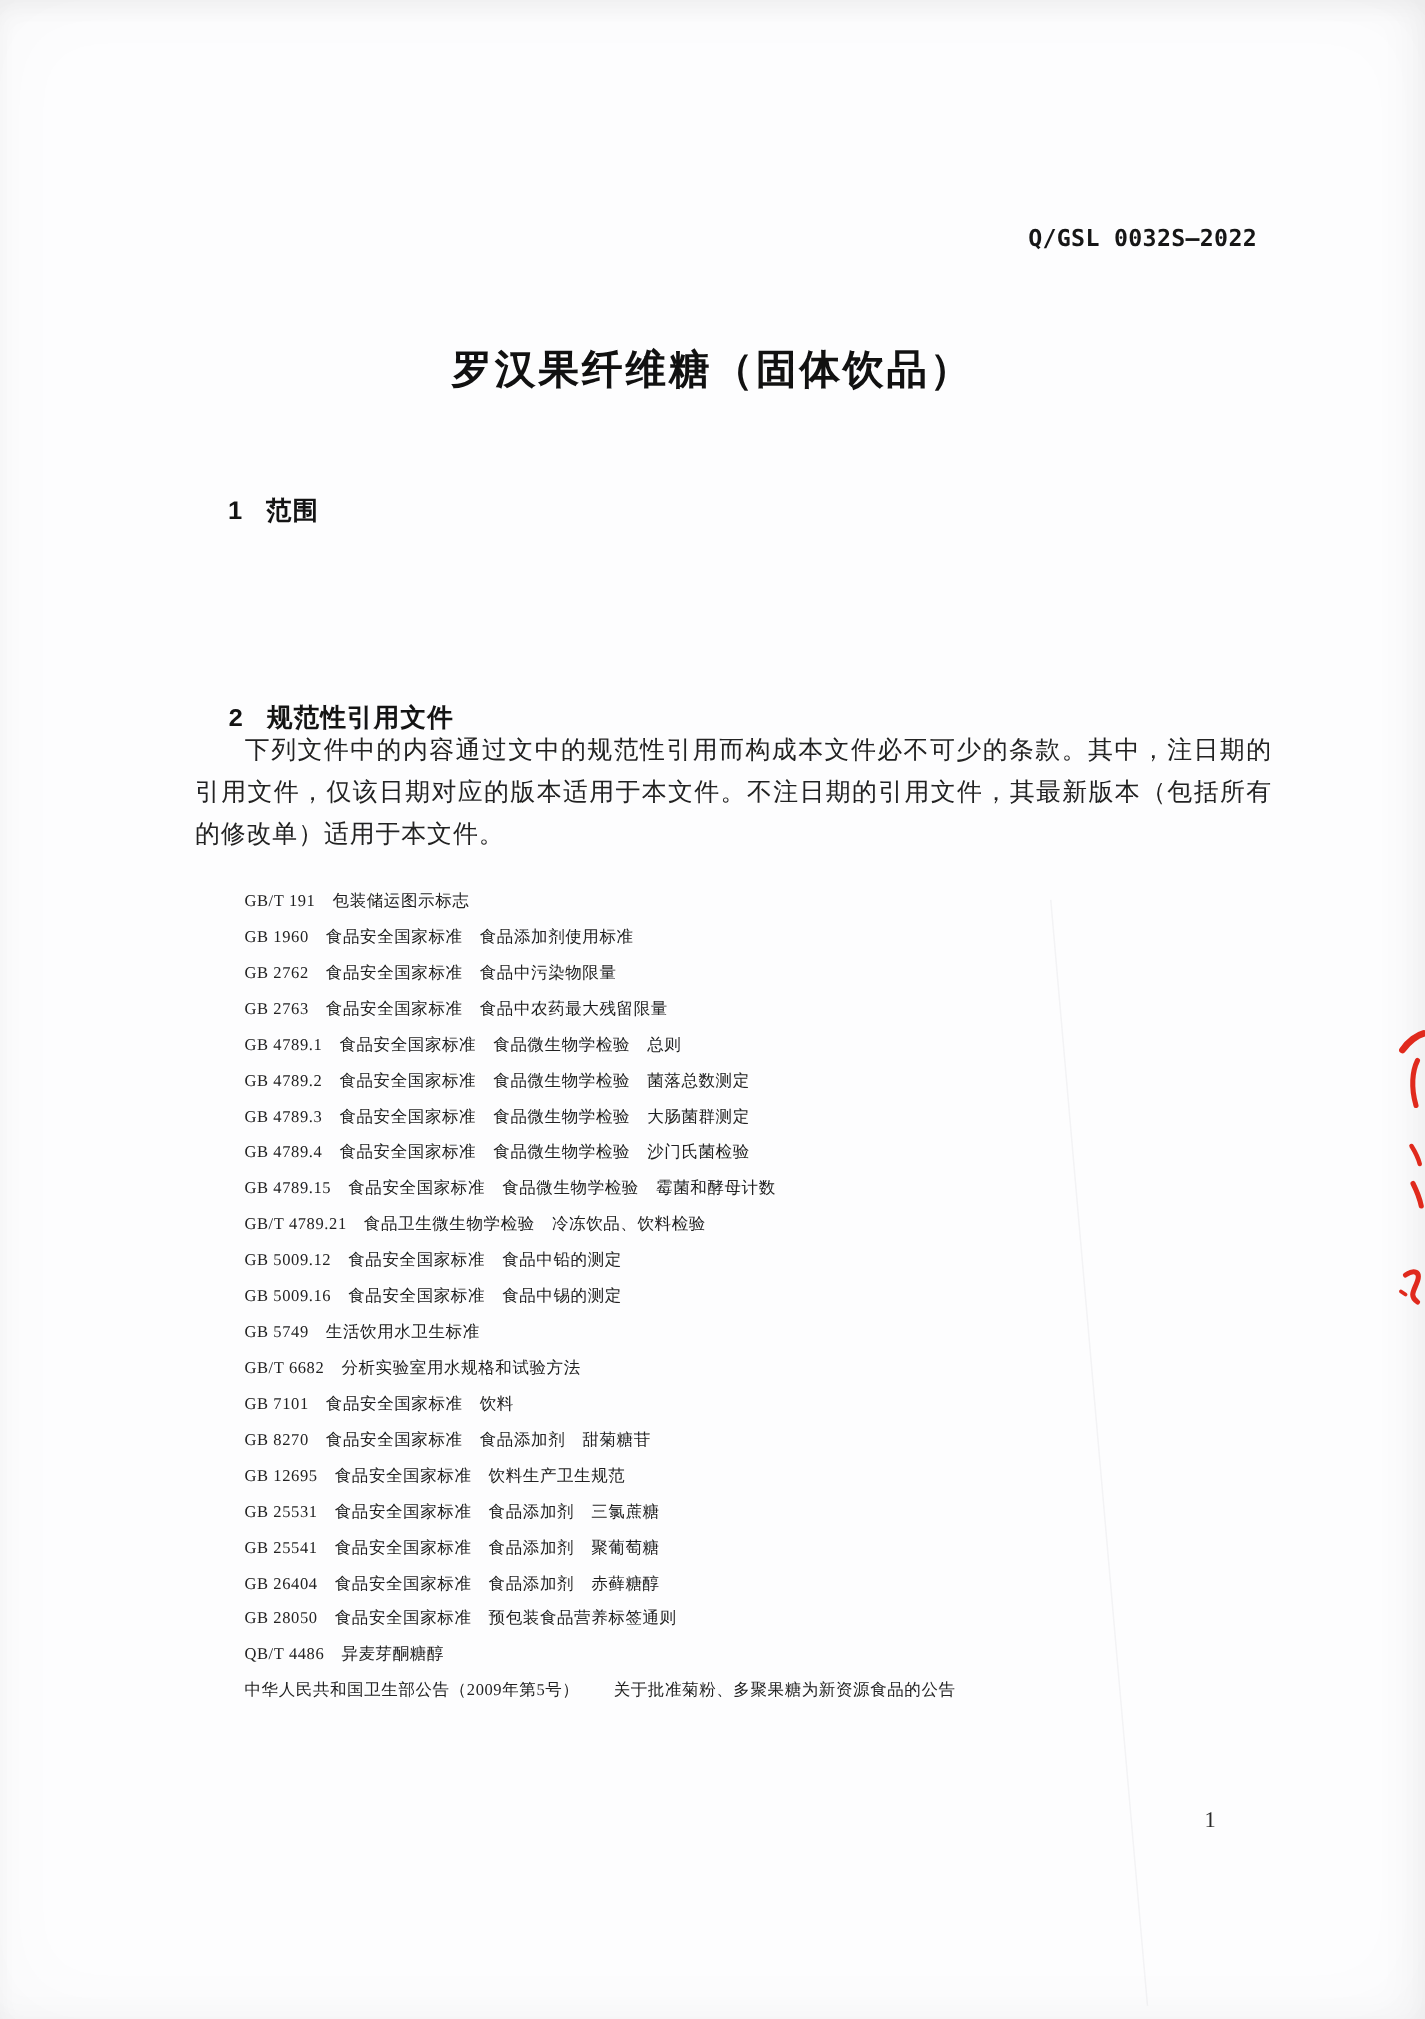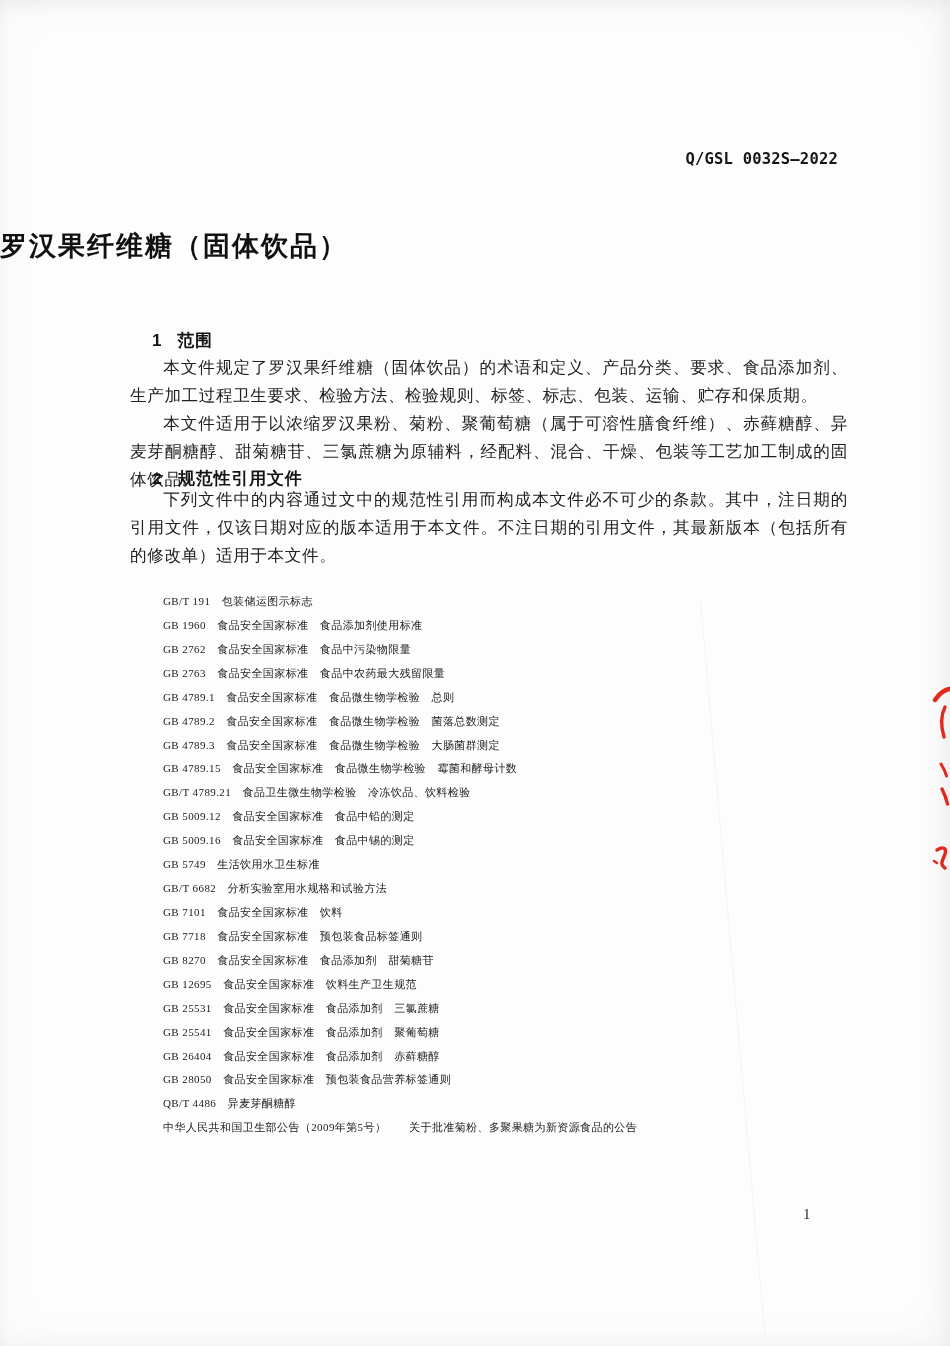--- a/index.html
+++ b/index.html
@@ -29,21 +29,21 @@
     font-weight: 700;
     letter-spacing: 0.2px;
     color: #161616;
   }
   .doc-title {
     position: absolute;
     top: 228px;
     left: 0;
     width: 950px;
     margin: 0;
-    text-align: left;
+    text-align: center;
     font-family: "Liberation Sans", "DejaVu Sans", sans-serif;
     font-size: 27px;
     font-weight: 700;
     letter-spacing: 2px;
     color: #111;
   }
   .sec-heading {
     position: absolute;
     left: 136px;
     margin: 16px;
@@ -118,50 +118,46 @@
 <div class="page">
 
   <div class="doc-number">Q/GSL 0032S—2022</div>
 
   <h1 class="doc-title">罗汉果纤维糖（固体饮品）</h1>
 
   <h2 class="sec-heading" id="sec1-heading">
     <span class="sec-num">1</span><span>范围</span>
   </h2>
 
-  <div class="para-block" id="scope-paras">
-    <p>本文件规定了罗汉果纤维糖（固体饮品）的术语和定义、产品分类、要求、食品添加剂、生产加工过程卫生要求、检验方法、检验规则、标签、标志、包装、运输、贮存和保质期。</p>
-    <p>本文件适用于以浓缩罗汉果粉、菊粉、聚葡萄糖（属于可溶性膳食纤维）、赤藓糖醇、异麦芽酮糖醇、甜菊糖苷、三氯蔗糖为原辅料，经配料、混合、干燥、包装等工艺加工制成的固体饮品。</p>
-  </div>
 
   <h2 class="sec-heading" id="sec2-heading">
     <span class="sec-num">2</span><span>规范性引用文件</span>
   </h2>
 
   <div class="para-block" id="normref-paras">
     <p>下列文件中的内容通过文中的规范性引用而构成本文件必不可少的条款。其中，注日期的引用文件，仅该日期对应的版本适用于本文件。不注日期的引用文件，其最新版本（包括所有的修改单）适用于本文件。</p>
   </div>
 
   <div class="ref-list">
 
   <div class="ref-item">GB/T 191　包装储运图示标志</div>
       <div class="ref-item">GB 1960　食品安全国家标准　食品添加剂使用标准</div>
       <div class="ref-item">GB 2762　食品安全国家标准　食品中污染物限量</div>
       <div class="ref-item">GB 2763　食品安全国家标准　食品中农药最大残留限量</div>
       <div class="ref-item">GB 4789.1　食品安全国家标准　食品微生物学检验　总则</div>
       <div class="ref-item">GB 4789.2　食品安全国家标准　食品微生物学检验　菌落总数测定</div>
       <div class="ref-item">GB 4789.3　食品安全国家标准　食品微生物学检验　大肠菌群测定</div>
+      <div class="ref-item">GB 4789.4　食品安全国家标准　食品微生物学检验　沙门氏菌检验</div>
       <div class="ref-item">GB 4789.15　食品安全国家标准　食品微生物学检验　霉菌和酵母计数</div>
       <div class="ref-item">GB/T 4789.21　食品卫生微生物学检验　冷冻饮品、饮料检验</div>
       <div class="ref-item">GB 5009.12　食品安全国家标准　食品中铅的测定</div>
       <div class="ref-item">GB 5009.16　食品安全国家标准　食品中锡的测定</div>
       <div class="ref-item">GB 5749　生活饮用水卫生标准</div>
       <div class="ref-item">GB/T 6682　分析实验室用水规格和试验方法</div>
       <div class="ref-item">GB 7101　食品安全国家标准　饮料</div>
-      <div class="ref-item">GB 7718　食品安全国家标准　预包装食品标签通则</div>
       <div class="ref-item">GB 8270　食品安全国家标准　食品添加剂　甜菊糖苷</div>
       <div class="ref-item">GB 12695　食品安全国家标准　饮料生产卫生规范</div>
       <div class="ref-item">GB 25531　食品安全国家标准　食品添加剂　三氯蔗糖</div>
       <div class="ref-item">GB 25541　食品安全国家标准　食品添加剂　聚葡萄糖</div>
       <div class="ref-item">GB 26404　食品安全国家标准　食品添加剂　赤藓糖醇</div>
       <div class="ref-item">GB 28050　食品安全国家标准　预包装食品营养标签通则</div>
       <div class="ref-item">QB/T 4486　异麦芽酮糖醇</div>
       <div class="ref-item">中华人民共和国卫生部公告（2009年第5号）　　关于批准菊粉、多聚果糖为新资源食品的公告</div>
     </div>
 

